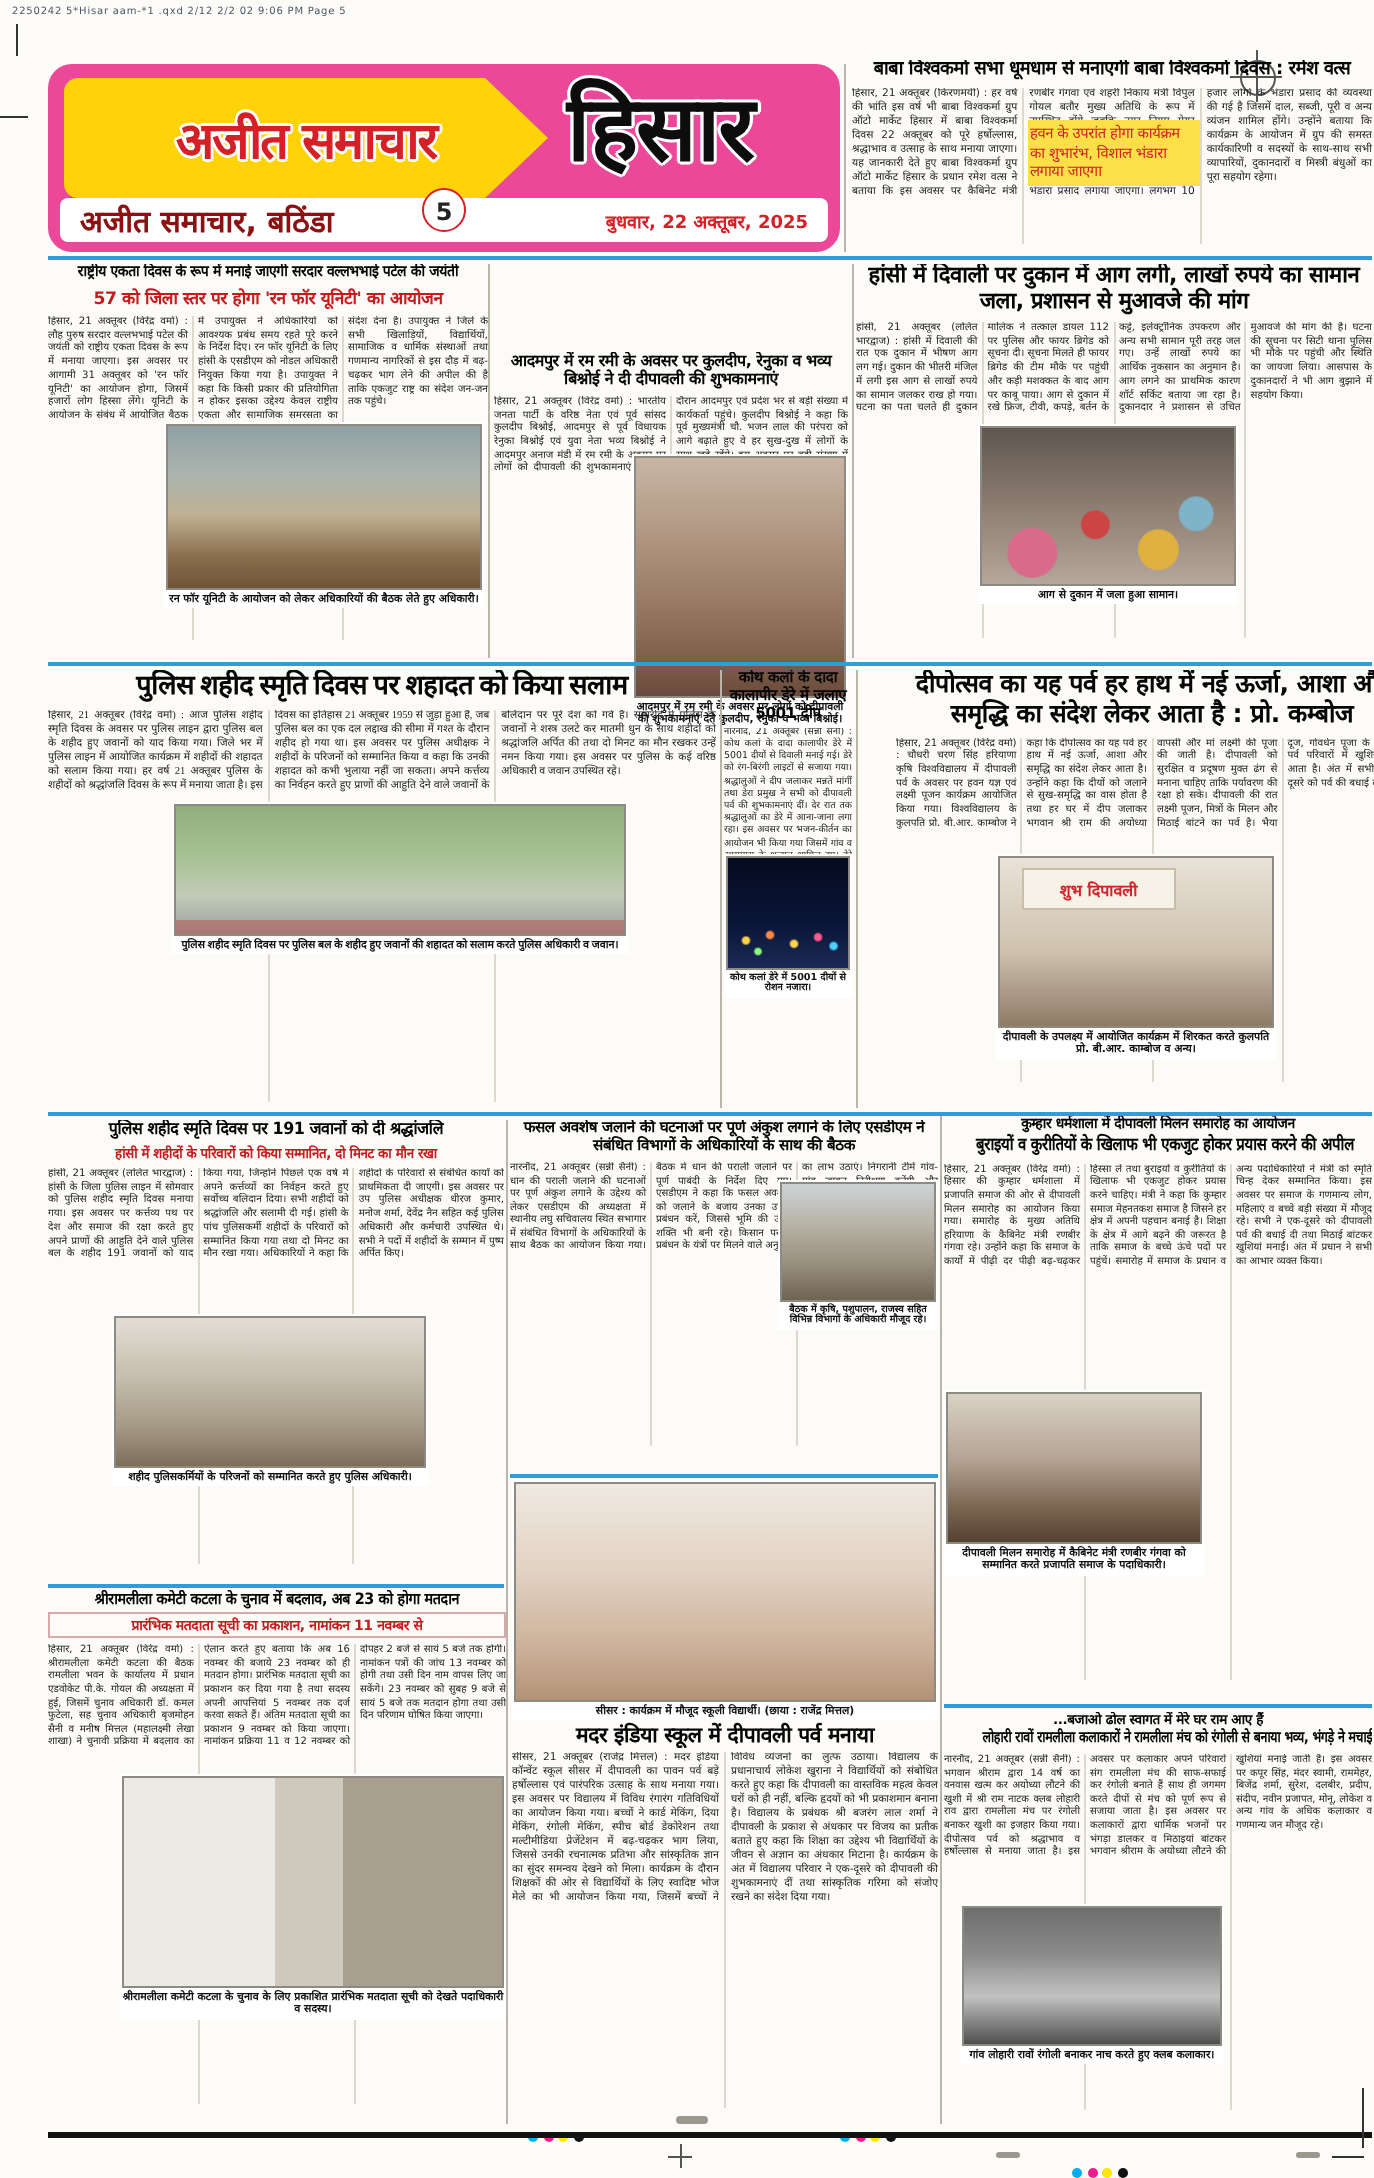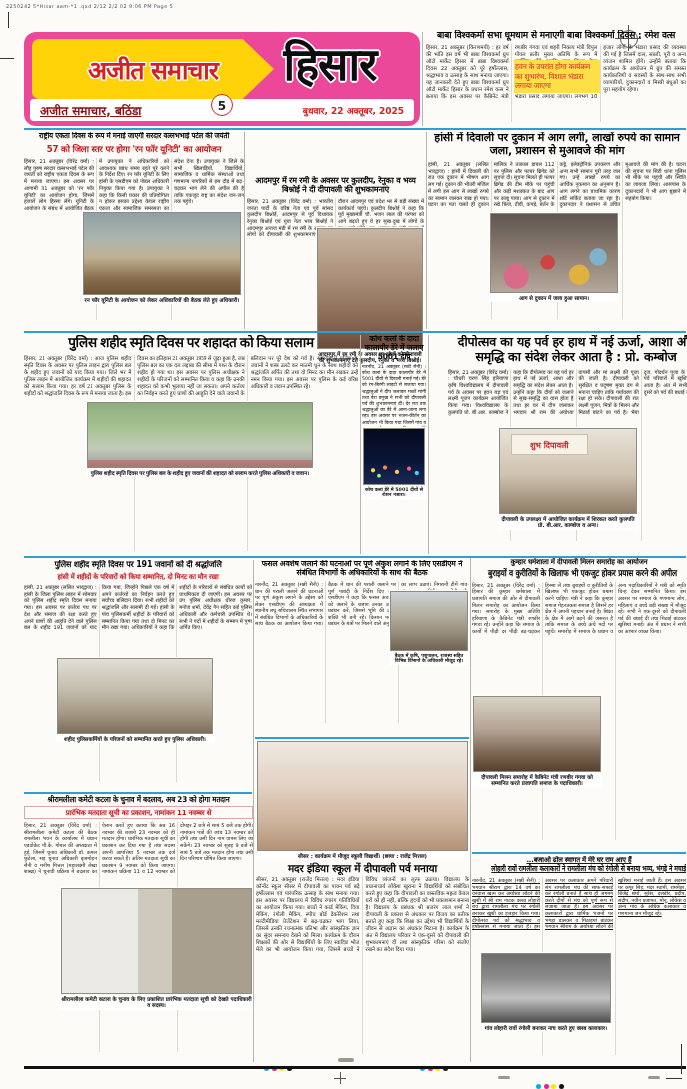--- a/index.html
+++ b/index.html
@@ -18,21 +18,21 @@
   .brandband{position:absolute;left:8px;top:7px;width:242px;height:60px;background:#ffd307;
              clip-path:polygon(0 0,87% 0,100% 50%,87% 100%,0 100%);border-radius:7px 0 0 7px;
              display:flex;align-items:center;justify-content:center;}
   .brandtxt{font-weight:bold;font-size:25px;color:#d42026;letter-spacing:-1px;
             text-shadow:-1.4px 0 #fff,1.4px 0 #fff,0 -1.4px #fff,0 1.4px #fff,-1px -1px #fff,1px 1px #fff,1px -1px #fff,-1px 1px #fff;}
   .editiontxt{position:absolute;right:10px;top:-2px;width:160px;height:70px;line-height:70px;text-align:center;
             font-weight:bold;font-size:45px;color:#0d0d0d;letter-spacing:-1px;
             text-shadow:-1.6px 0 #fff,1.6px 0 #fff,0 -1.6px #fff,0 1.6px #fff,-1.1px -1.1px #fff,1.1px 1.1px #fff,1.1px -1.1px #fff,-1.1px 1.1px #fff;}
   .maststrip{position:absolute;left:6px;right:6px;bottom:5px;height:22px;background:#fff;border-radius:4px;
              display:flex;align-items:center;justify-content:space-between;padding:0 10px;box-sizing:border-box;}
-  .maststrip .l{font-weight:bold;font-size:12px;color:#8b1113;text-decoration:underline;}
+  .maststrip .l{font-weight:bold;font-size:15px;color:#8b1113;}
   .maststrip .r{font-weight:bold;font-size:9px;color:#d42026;}
   .pagecircle{position:absolute;left:50%;top:-5px;transform:translateX(-50%);width:22px;height:22px;background:#fff;
               border:1.6px solid #d42026;border-radius:50%;text-align:center;line-height:22px;
               font-size:12px;font-weight:bold;color:#222;box-sizing:border-box;}
   
   .bluesep{height:2px;background:#2e9fd4;}
   .vline{width:1px;background:#b9b5aa;}
   
   .article{position:absolute;overflow:hidden;}
   .hl{font-weight:bold;color:#060606;text-align:center;line-height:1.18;letter-spacing:-.2px;}
@@ -225,21 +225,21 @@
 
   <article class="article" style="left:256px;top:740px;width:213px;height:322px;">
     <figure class="fig" style="position:relative;left:0;top:0;width:213px;margin:0;">
       <div class="photo ph-mehndi" style="height:110px;"></div>
       <figcaption class="cap">सीसर : कार्यक्रम में मौजूद स्कूली विद्यार्थी। (छाया : राजेंद्र मित्तल)</figcaption>
     </figure>
     <div class="hl nowrap" style="font-size:10.5px;margin-top:2px;">मदर इंडिया स्कूल में दीपावली पर्व मनाया</div>
     <div class="body c2" style="height:178px;font-size:5.3px;margin-top:2px;">सीसर, 21 अक्तूबर (राजेंद्र मित्तल) : मदर इंडिया कॉन्वेंट स्कूल सीसर में दीपावली का पावन पर्व बड़े हर्षोल्लास एवं पारंपरिक उत्साह के साथ मनाया गया। इस अवसर पर विद्यालय में विविध रंगारंग गतिविधियों का आयोजन किया गया। बच्चों ने कार्ड मेकिंग, दिया मेकिंग, रंगोली मेकिंग, स्पीच बोर्ड डेकोरेशन तथा मल्टीमीडिया प्रेजेंटेशन में बढ़-चढ़कर भाग लिया, जिससे उनकी रचनात्मक प्रतिभा और सांस्कृतिक ज्ञान का सुंदर समन्वय देखने को मिला। कार्यक्रम के दौरान शिक्षकों की ओर से विद्यार्थियों के लिए स्वादिष्ट भोज मेले का भी आयोजन किया गया, जिसमें बच्चों ने विविध व्यंजनों का लुत्फ उठाया। विद्यालय के प्रधानाचार्य लोकेश खुराना ने विद्यार्थियों को संबोधित करते हुए कहा कि दीपावली का वास्तविक महत्व केवल घरों को ही नहीं, बल्कि हृदयों को भी प्रकाशमान बनाना है। विद्यालय के प्रबंधक श्री बजरंग लाल शर्मा ने दीपावली के प्रकाश से अंधकार पर विजय का प्रतीक बताते हुए कहा कि शिक्षा का उद्देश्य भी विद्यार्थियों के जीवन से अज्ञान का अंधकार मिटाना है। कार्यक्रम के अंत में विद्यालय परिवार ने एक-दूसरे को दीपावली की शुभकामनाएं दीं तथा सांस्कृतिक गरिमा को संजोए रखने का संदेश दिया गया।</div>
   </article>
 
-  <article class="article" style="left:472px;top:856px;width:214px;height:206px;text-decoration:underline;">
+  <article class="article" style="left:472px;top:856px;width:214px;height:206px;">
     <div class="hl nowrap" style="font-size:6.8px;">...बजाओ ढोल स्वागत में मेरे घर राम आए हैं</div>
     <div class="hl nowrap sq" style="font-size:7.6px;transform:scaleX(.82);margin-top:1px;">लोहारी रावों रामलीला कलाकारों ने रामलीला मंच को रंगोली से बनाया भव्य, भंगड़े ने मचाई धूम</div>
     <div class="body c3" style="height:178px;font-size:5px;column-gap:5px;margin-top:3px;">नारनौंद, 21 अक्तूबर (सन्नी सैनी) : भगवान श्रीराम द्वारा 14 वर्ष का वनवास खत्म कर अयोध्या लौटने की खुशी में श्री राम नाटक क्लब लोहारी राव द्वारा रामलीला मंच पर रंगोली बनाकर खुशी का इजहार किया गया। दीपोत्सव पर्व को श्रद्धाभाव व हर्षोल्लास से मनाया जाता है। इस अवसर पर कलाकार अपने परिवारों संग रामलीला मंच की साफ-सफाई कर रंगोली बनाते हैं साथ ही जगमग करते दीपों से मंच को पूर्ण रूप से सजाया जाता है। इस अवसर पर कलाकारों द्वारा धार्मिक भजनों पर भंगड़ा डालकर व मिठाइयां बांटकर भगवान श्रीराम के अयोध्या लौटने की खुशियां मनाई जाती हैं। इस अवसर पर कपूर सिंह, मंदर स्वामी, राममेहर, बिजेंद्र शर्मा, सुरेश, दलबीर, प्रदीप, संदीप, नवीन प्रजापत, मोनू, लोकेश व अन्य गांव के अधिक कलाकार व गणमान्य जन मौजूद रहे।</div>
     <figure class="fig" style="left:8px;top:96px;width:132px;margin:0;">
       <div class="photo ph-bw" style="height:70px;"></div>
       <figcaption class="cap">गांव लोहारी रावों रंगोली बनाकर नाच करते हुए क्लब कलाकार।</figcaption>
     </figure>
   </article>
 
   <div class="abs" style="left:264px;top:1056px;">

